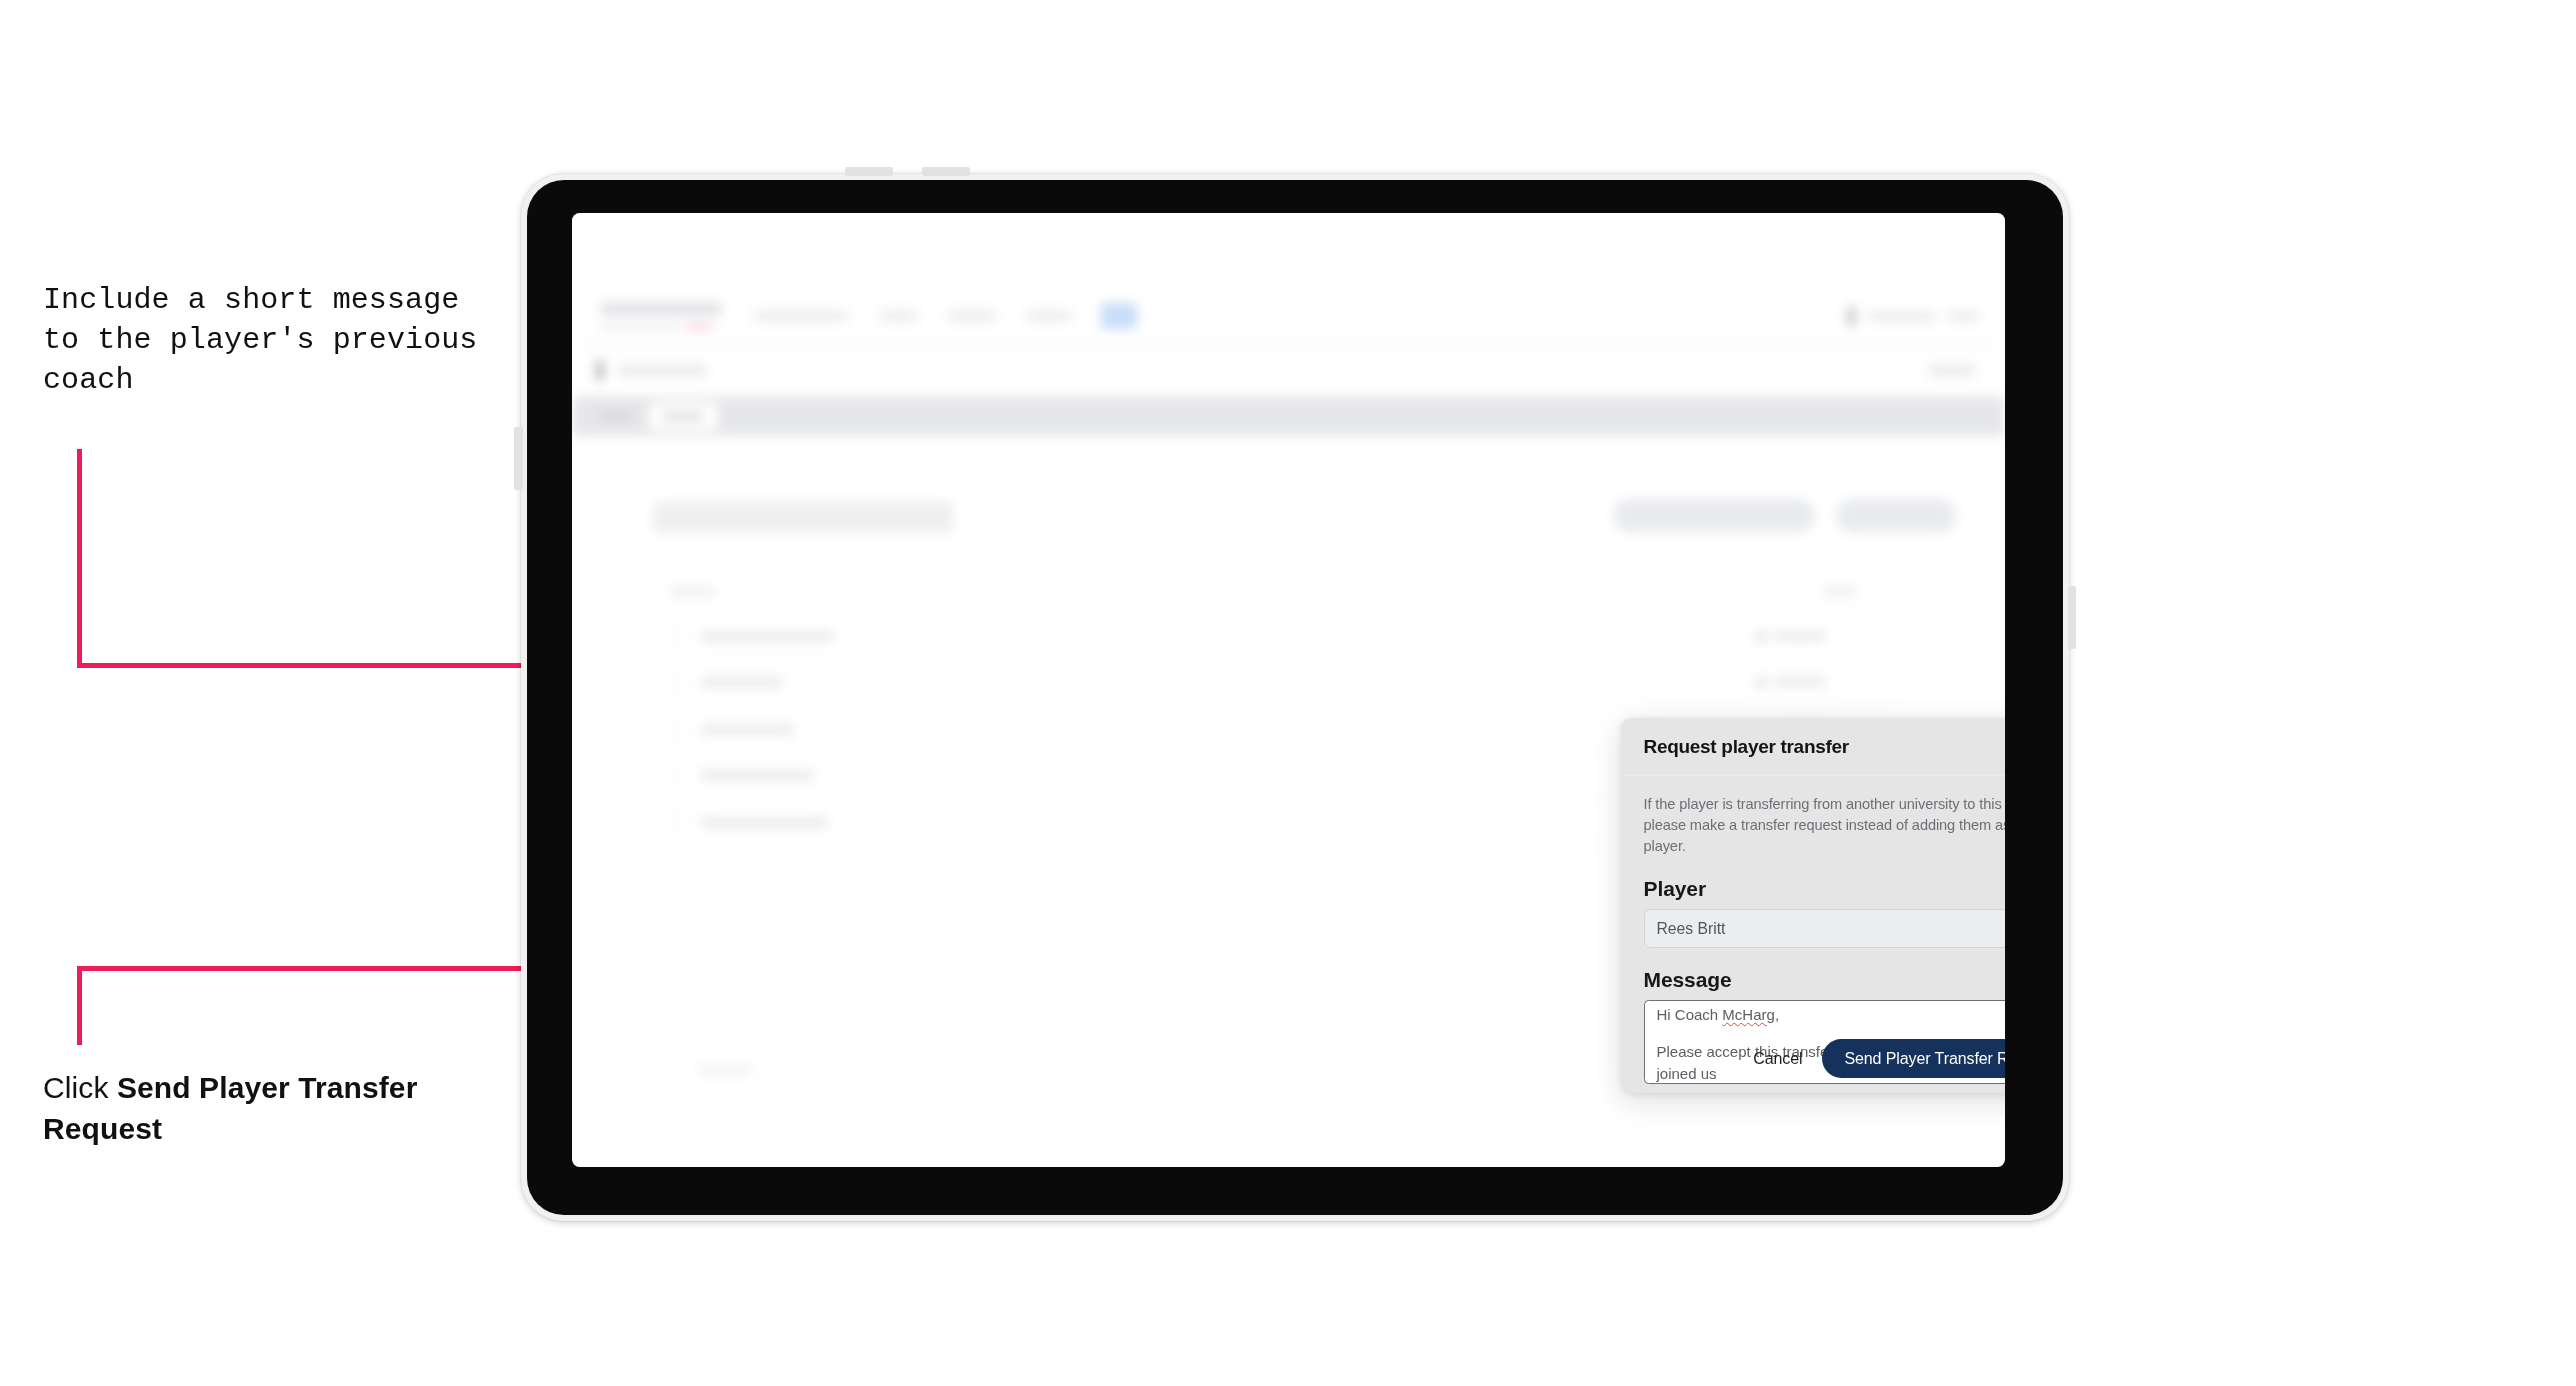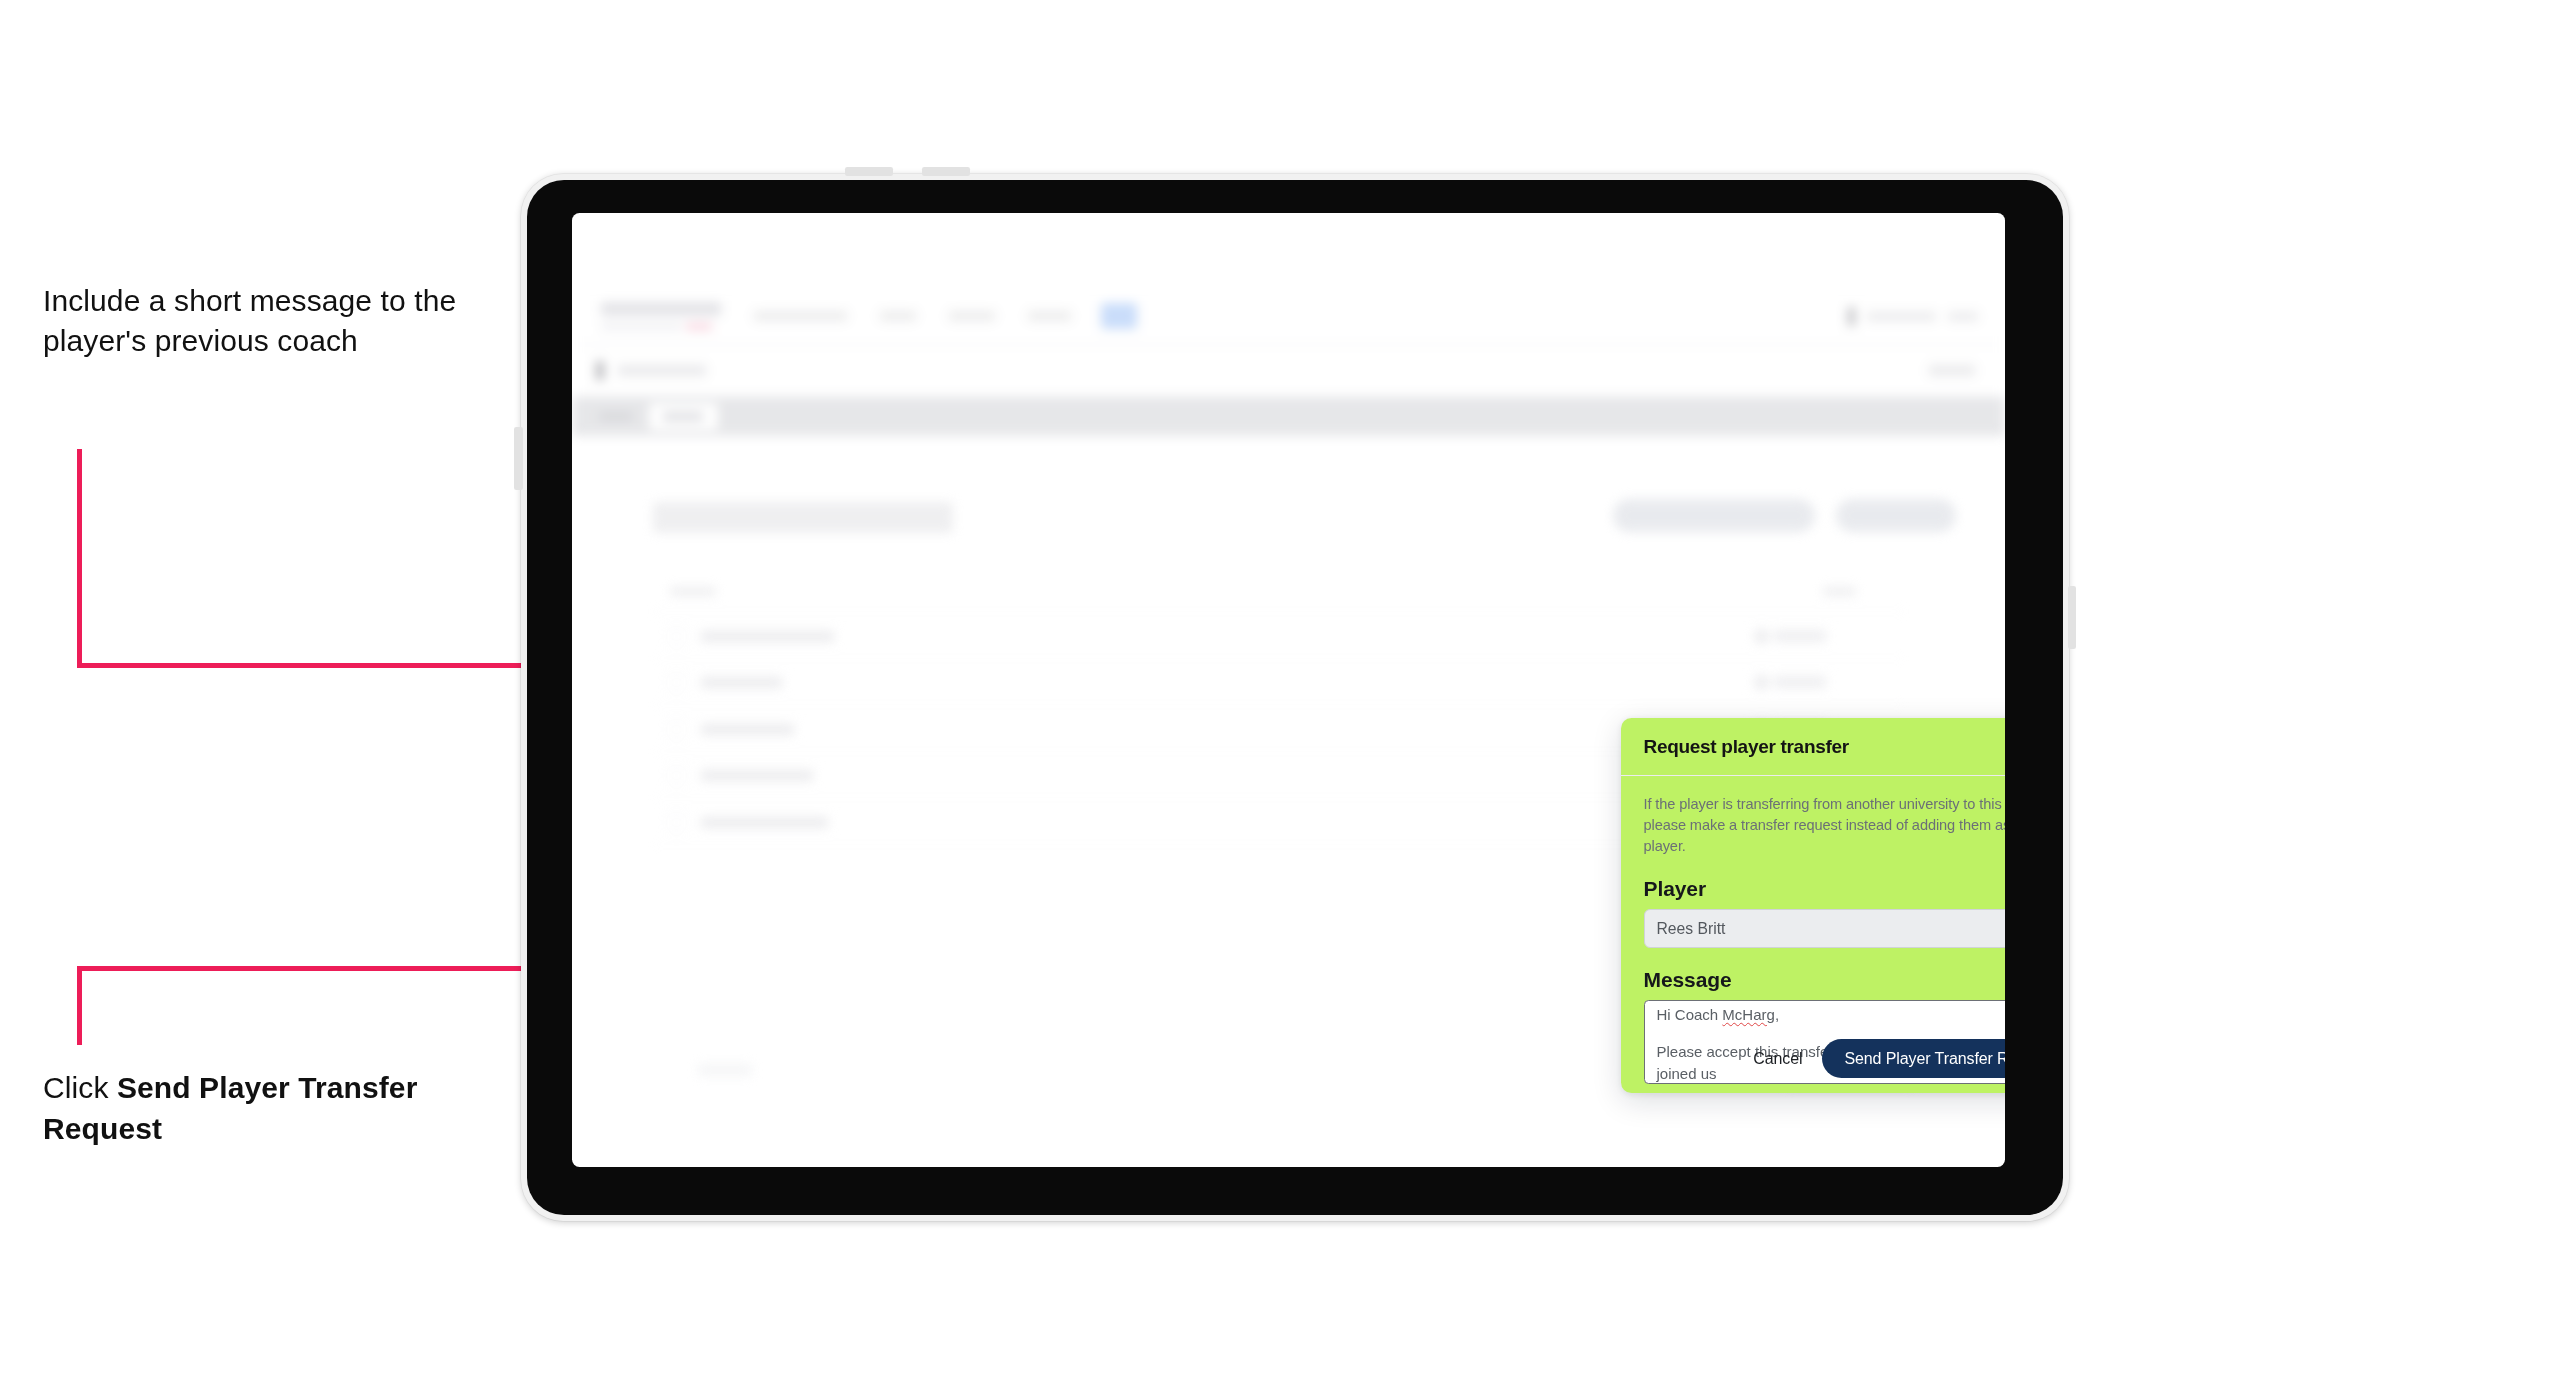--- a/index.html
+++ b/index.html
@@ -14,21 +14,21 @@
   
   .annot {
     position: absolute;
     color: #111111;
     font-size: 30px;
     line-height: 1.33;
     font-weight: 400;
     letter-spacing: 0.1px;
   }
   #annot-1 { left: 43px; top: 180px; width: 464px; }
-  #annot-2 { left: 43px; top: 281px; width: 449px; }
+  #annot-2 { left: 43px; top: 281px; width: 449px; font-family: Liberation Mono, monospace; }
   #annot-3 { left: 43px; top: 1067px; width: 419px; line-height: 1.38; }
   .annot b { font-weight: 700; }
 
   
   .pink { position: absolute; background: #ED1D58; }
   .pink-v { width: 4.5px; }
   .pink-h { height: 4.5px; }
 
   #line1-v { left: 77px; top: 449px; height: 219px; }
   #line1-h { left: 77px; top: 663px; width: 950px; }
@@ -151,21 +151,21 @@
   .tbl-row .pen { position: absolute; right: 136px; top: 16.5px; width: 12.7px; height: 12.7px; background: #dcdce0; transform: rotate(-45deg); border-radius: 1.5px; }
 
   #bottom-back { position: absolute; left: 126px; top: 851px; width: 54px; height: 12px; background: #edeef0; border-radius: 1.5px; }
   #bottom-cta { position: absolute; right: 81px; top: 839px; width: 147px; height: 34px; background: #d7dae1; border-radius: 17px; }
 
   
   #modal {
     position: absolute;
     left: 1049px; top: 505px;
     width: 480px; height: 375px;
-    background: #bef264;
+    background: #e5e5e5;
     border-radius: 10.5px;
     box-shadow: 0 7.5px 30px rgba(15,20,40,0.14), 0 1.5px 6px rgba(15,20,40,0.08);
     z-index: 30;
   }
   #modal-header {
     position: relative;
     height: 58px;
     padding: 0 22.5px;
     display: flex; align-items: center; justify-content: space-between;
     border-bottom: 0.7px solid #ececef;

